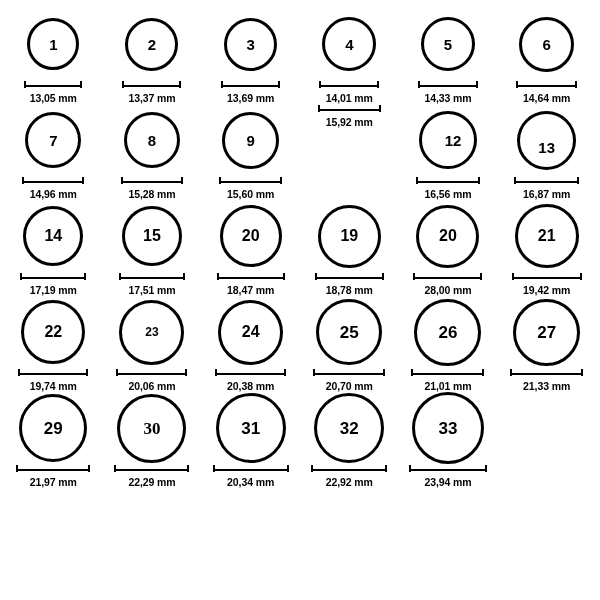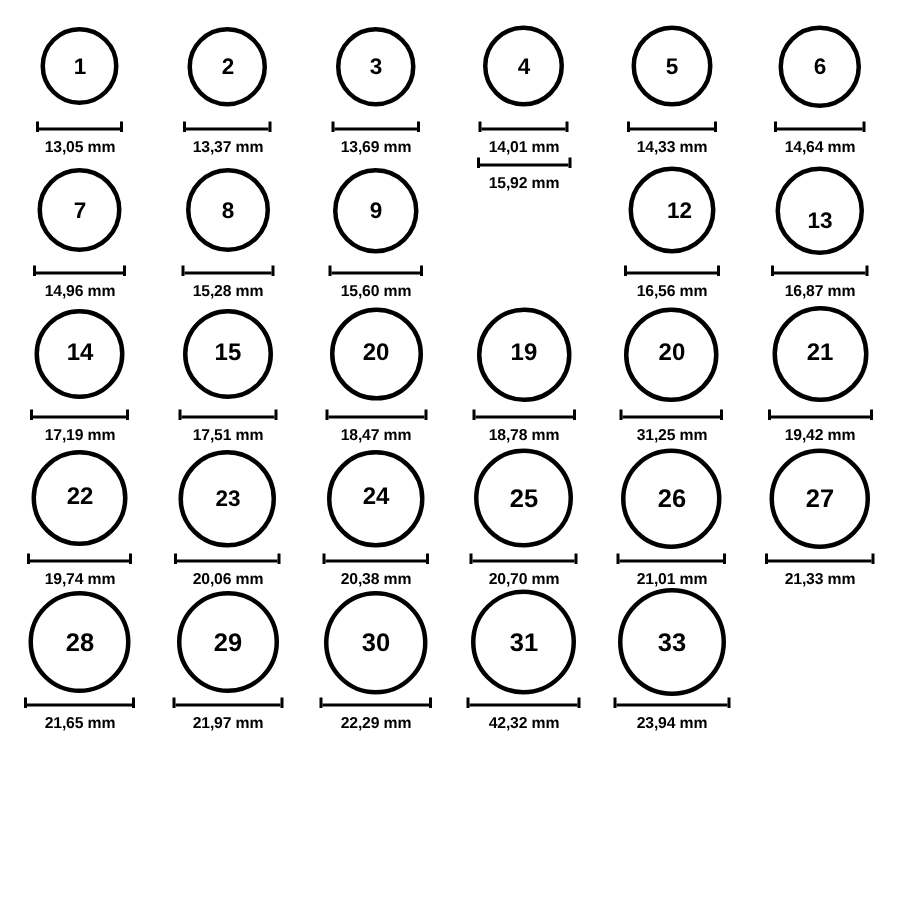--- a/index.html
+++ b/index.html
@@ -264,21 +264,21 @@
       </div>
       <div class="ring-cell">
         <div class="ring-circle-wrap">
           <div class="ring-circle" style="width: 63px; height: 63px;">
             <span class="ring-number" style="font-size: 16px;">20</span>
           </div>
         </div>
         <div class="ring-dim">
           <div class="dim-line" style="width: 69px;"></div>
         </div>
-        <div class="ring-label">31,25 mm</div>
+        <div class="ring-label">28,00 mm</div>
       </div>
       <div class="ring-cell">
         <div class="ring-circle-wrap">
           <div class="ring-circle" style="width: 64px; height: 64px;">
             <span class="ring-number" style="font-size: 16px;">21</span>
           </div>
         </div>
         <div class="ring-dim">
           <div class="dim-line" style="width: 70px;"></div>
         </div>
@@ -291,21 +291,21 @@
           </div>
         </div>
         <div class="ring-dim">
           <div class="dim-line" style="width: 70px;"></div>
         </div>
         <div class="ring-label">19,74 mm</div>
       </div>
       <div class="ring-cell">
         <div class="ring-circle-wrap">
           <div class="ring-circle" style="width: 65px; height: 65px;">
-            <span class="ring-number" style="font-size: 15px;">23</span>
+            <span class="ring-number" style="font-size: 12px;">23</span>
           </div>
         </div>
         <div class="ring-dim">
           <div class="dim-line" style="width: 71px;"></div>
         </div>
         <div class="ring-label">20,06 mm</div>
       </div>
       <div class="ring-cell">
         <div class="ring-circle-wrap">
           <div class="ring-circle" style="width: 65px; height: 65px;">
@@ -346,60 +346,60 @@
           </div>
         </div>
         <div class="ring-dim">
           <div class="dim-line" style="width: 73px;"></div>
         </div>
         <div class="ring-label">21,33 mm</div>
       </div>
       <div class="ring-cell">
         <div class="ring-circle-wrap">
           <div class="ring-circle" style="width: 68px; height: 68px;">
-            <span class="ring-number" style="font-size: 17px;">28</span>
+            <span class="ring-number" style="font-size: 17px;">29</span>
           </div>
         </div>
         <div class="ring-dim">
           <div class="dim-line" style="width: 74px;"></div>
         </div>
-        <div class="ring-label">21,65 mm</div>
-      </div>
-      <div class="ring-cell">
-        <div class="ring-circle-wrap">
-          <div class="ring-circle" style="width: 68px; height: 68px;">
-            <span class="ring-number" style="font-size: 17px;">29</span>
-          </div>
-        </div>
-        <div class="ring-dim">
-          <div class="dim-line" style="width: 74px;"></div>
-        </div>
         <div class="ring-label">21,97 mm</div>
       </div>
       <div class="ring-cell">
         <div class="ring-circle-wrap">
           <div class="ring-circle" style="width: 69px; height: 69px;">
-            <span class="ring-number" style="font-size: 17px;">30</span>
+            <span class="ring-number" style="font-size: 17px; font-family: Liberation Serif, serif;">30</span>
           </div>
         </div>
         <div class="ring-dim">
           <div class="dim-line" style="width: 75px;"></div>
         </div>
         <div class="ring-label">22,29 mm</div>
       </div>
       <div class="ring-cell">
         <div class="ring-circle-wrap">
           <div class="ring-circle" style="width: 70px; height: 70px; text-align: center;">
             <span class="ring-number" style="font-size: 17px;">31</span>
           </div>
         </div>
         <div class="ring-dim">
           <div class="dim-line" style="width: 76px;"></div>
         </div>
-        <div class="ring-label">42,32 mm</div>
+        <div class="ring-label">20,34 mm</div>
+      </div>
+      <div class="ring-cell">
+        <div class="ring-circle-wrap">
+          <div class="ring-circle" style="width: 70px; height: 70px;">
+            <span class="ring-number" style="font-size: 17px;">32</span>
+          </div>
+        </div>
+        <div class="ring-dim">
+          <div class="dim-line" style="width: 76px;"></div>
+        </div>
+        <div class="ring-label">22,92 mm</div>
       </div>
       <div class="ring-cell">
         <div class="ring-circle-wrap">
           <div class="ring-circle" style="width: 72px; height: 72px;">
             <span class="ring-number" style="font-size: 17px;">33</span>
           </div>
         </div>
         <div class="ring-dim">
           <div class="dim-line" style="width: 78px;"></div>
         </div>

